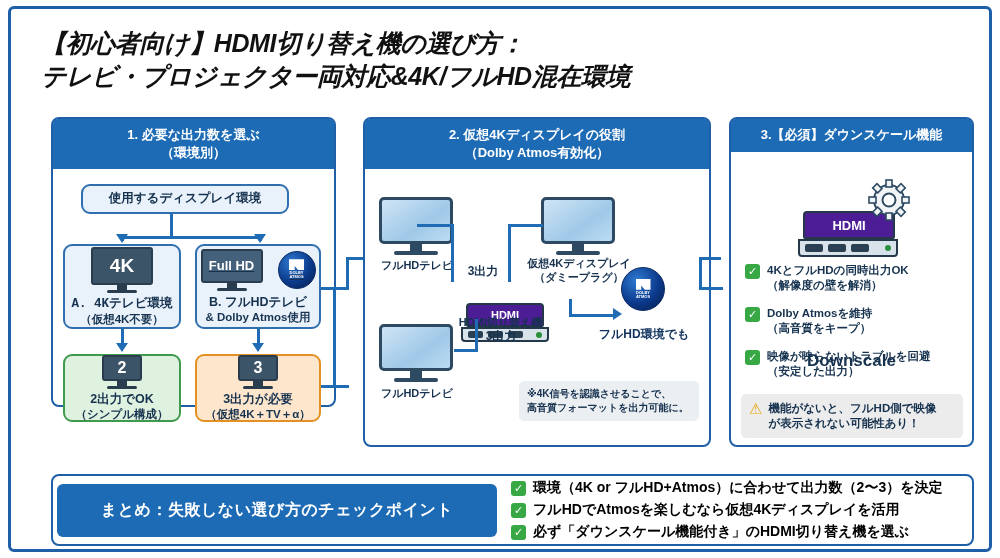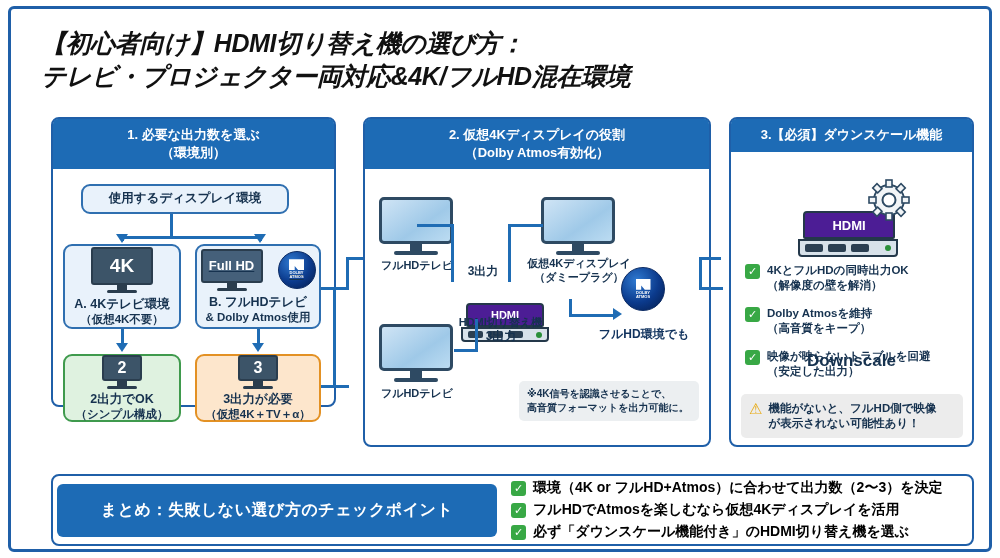--- a/index.html
+++ b/index.html
@@ -201,21 +201,21 @@
   <div class="ahead" style="left:105px; top:225px;"></div>
   <div class="varrow" style="left:248px; top:227px; height:5px;"></div>
   <div class="ahead" style="left:243px; top:225px;"></div>
 
   <div class="node blue" id="n-a">
     <div class="mon mon-4k">
       <div class="screen">4K</div>
       <div class="neck"></div>
       <div class="foot"></div>
     </div>
-    <div class="big" style="margin-top:4px;">A. 4Kテレビ環境</div>
+    <div class="big" style="margin-top:4px;font-family:Liberation Mono, monospace;">A. 4Kテレビ環境</div>
     <div class="sub">（仮想4K不要）</div>
   </div>
 
   <div class="node blue" id="n-b">
     <div class="row-inline">
       <div class="mon mon-fhd">
         <div class="screen">Full HD</div>
         <div class="neck"></div>
         <div class="foot"></div>
       </div>

